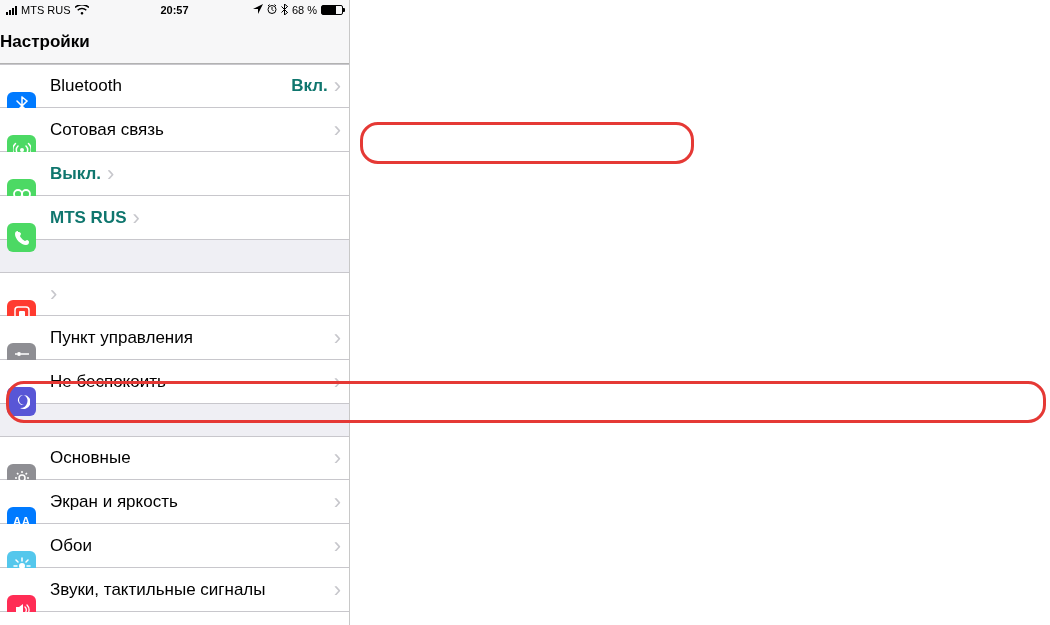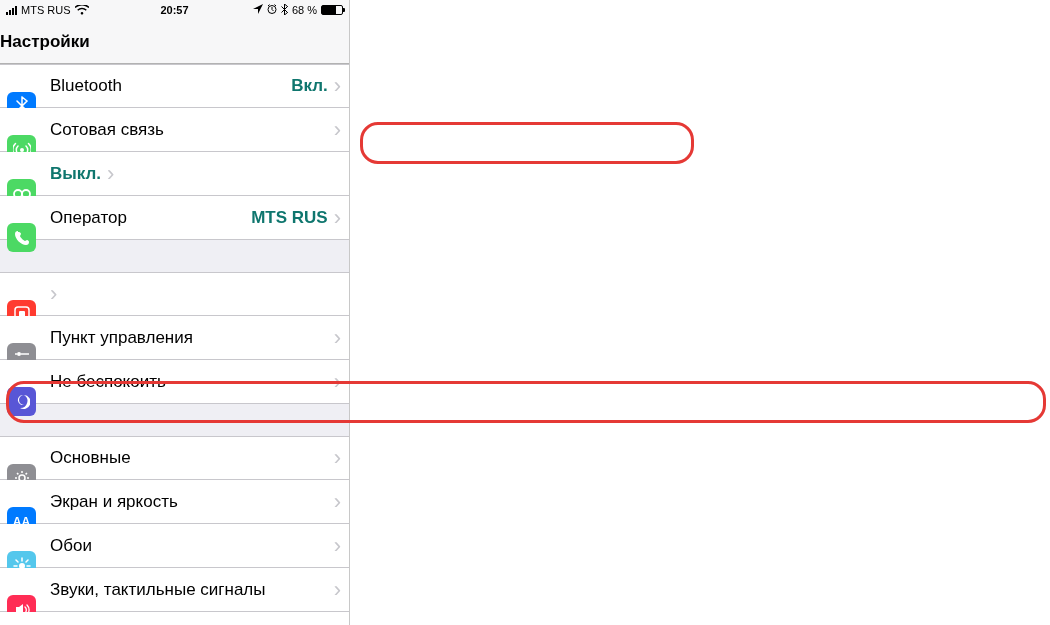--- a/index.html
+++ b/index.html
@@ -178,21 +178,20 @@
       <span class="cell-value">Выкл.</span>
       <span class="chevron">›</span>
       <div class="sep"></div>
     </div>
     <div class="cell nosep last">
       <div class="icon-box ic-op">
         <svg width="18" height="18" viewBox="0 0 18 18">
               <path d="M5 2C3 2 2 3 2 5c0 5 6 11 11 11 2 0 3-1 3-3 0-1-1-2-2-2l-2 1c-1 0-5-4-5-5l1-2c0-1-1-2-2-2H5z" fill="#fff"></path>
             </svg>
       </div>
-      <span class="cell-label">Оператор</span>
       <span class="cell-value">MTS RUS</span>
       <span class="chevron">›</span>
     </div>
 
     <div class="grouptop"></div>
 
     <div class="cell first">
       <div class="icon-box ic-notif">
         <svg width="18" height="18" viewBox="0 0 18 18">
               <rect x="2" y="2" width="14" height="14" rx="3" stroke="#fff" stroke-width="1.5" fill="none"></rect>

